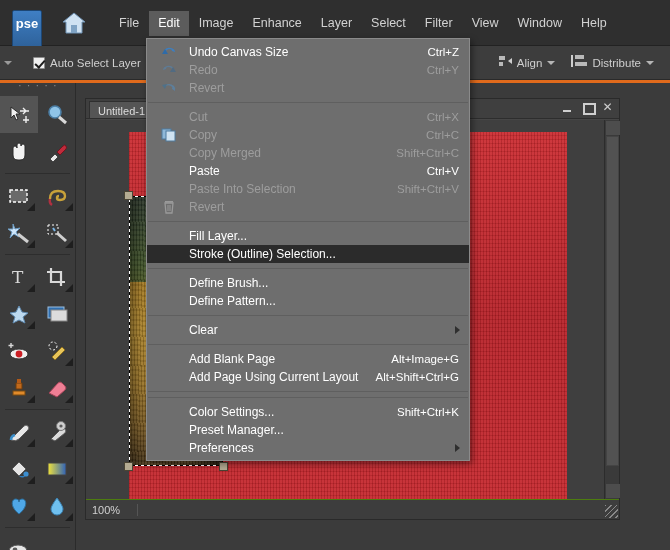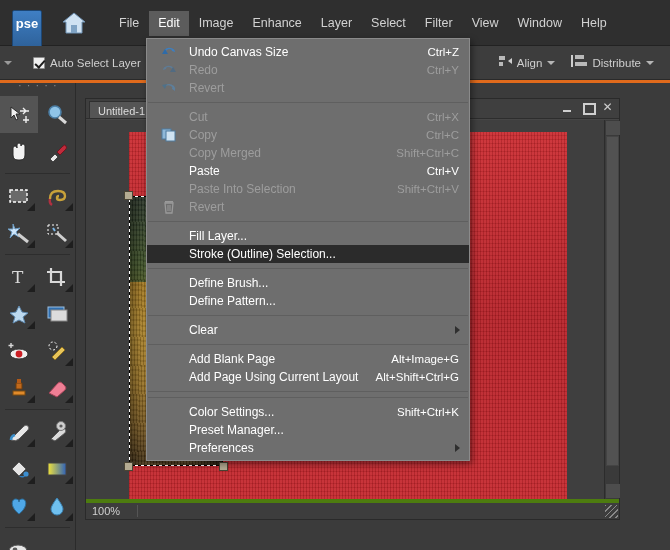--- a/index.html
+++ b/index.html
@@ -186,21 +186,21 @@
   }
   .sb-arrow {
     position: absolute; width: 14px; height: 14px; background: #4d4d4d;
   }
   .sb-thumb-v {
     position: absolute; left: 1px; top: 16px; width: 13px; height: 330px;
     background: #525252; border: 1px solid #444;
   }
   .doc-status {
     position: absolute; left: 0; right: 0; bottom: 0; height: 20px;
-    background: #3d3d3d; border-top: 4px solid #4d7c0f;
+    background: #3d3d3d; border-top: 1px solid #4d7c0f;
     display: flex; align-items: center;
   }
   .zoom-val {
     color: #d0d0d0; font-size: 11px; padding-left: 6px;
     width: 52px; border-right: 1px solid #555;
   }
   .resize-grip {
     position: absolute; right: 1px; bottom: 1px; width: 13px; height: 13px;
     background:
       repeating-linear-gradient(135deg, #8a8a8a 0 1px, transparent 1px 4px);

